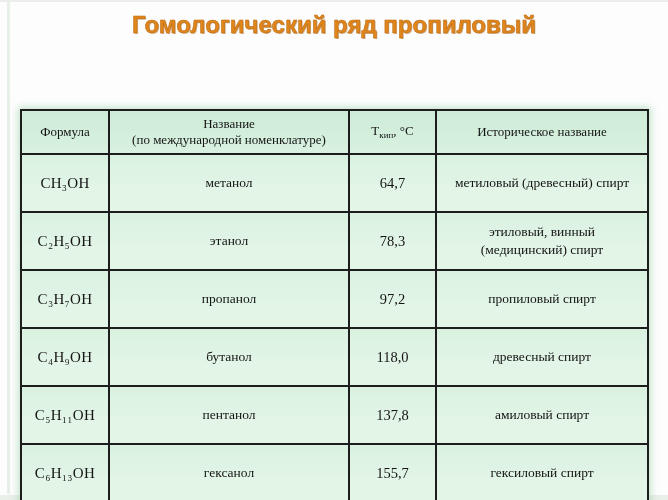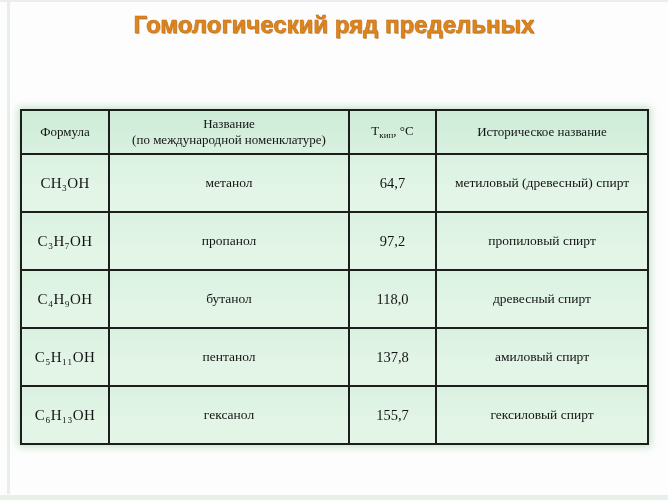--- a/index.html
+++ b/index.html
@@ -77,21 +77,21 @@
   .sub { font-size: 9px; vertical-align: -3px; }
 </style>
 </head>
 <body>
 
 <div class="frame-top"></div>
 <div class="frame-left"></div>
 <div class="frame-bottom"></div>
 
 <div class="title">
-  <div>Гомологический ряд предельных</div>
+  <div>Гомологический ряд пропиловый</div>
 </div>
 
 <table class="alc-table">
   <colgroup>
     <col class="c-formula">
       <col class="c-name">
       <col class="c-temp">
       <col class="c-hist">
   </colgroup>
   <thead>
@@ -108,20 +108,26 @@
     </tr>
   </thead>
   <tbody>
   <tr>
     <td class="cell-formula">CH₃OH</td>
     <td class="cell-name">метанол</td>
     <td class="cell-temp">64,7</td>
     <td class="cell-hist">метиловый (древесный) спирт</td>
   </tr>
 
+  <tr>
+    <td class="cell-formula">C₂H₅OH</td>
+    <td class="cell-name">этанол</td>
+    <td class="cell-temp">78,3</td>
+    <td class="cell-hist">этиловый, винный (медицинский) спирт</td>
+  </tr>
 
   <tr>
     <td class="cell-formula">C₃H₇OH</td>
     <td class="cell-name">пропанол</td>
     <td class="cell-temp">97,2</td>
     <td class="cell-hist">пропиловый спирт</td>
   </tr>
 
   <tr>
     <td class="cell-formula">C₄H₉OH</td>

